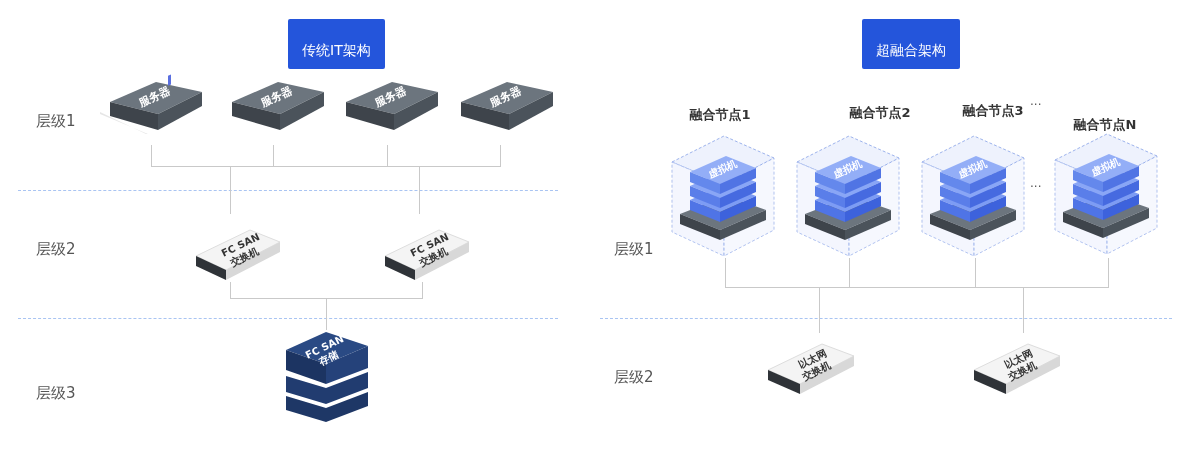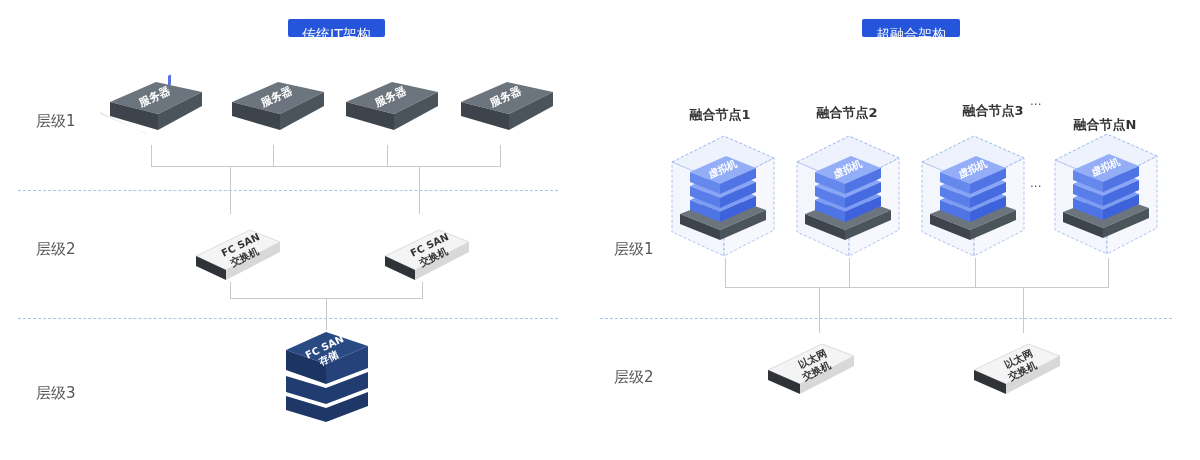--- a/index.html
+++ b/index.html
@@ -1,18 +1,18 @@
 <!DOCTYPE html>
 <html><head>
 <meta charset="utf-8">
 <style>
   html,body{margin:0;padding:0;background:#fff;}
   body{width:1200px;height:460px;position:relative;overflow:hidden;font-family:"DejaVu Sans","Liberation Sans",sans-serif;}
   .abs{position:absolute;}
-  .title-btn{position:absolute;background:#2455db;color:#fff;font-size:14px;height:18px;line-height:30px;padding:0 14px;border-radius:2px;}
+  .title-btn{position:absolute;background:#2455db;color:#fff;font-size:14px;height:18px;line-height:30px;padding:16px 14px;border-radius:2px;}
   .level{position:absolute;font-size:15px;color:#555;}
   .dash{position:absolute;height:0;border-top:1px dashed #a9c4f2;}
   .ln{position:absolute;background:#c9c9c9;}
   .node-title{position:absolute;font-size:13px;font-weight:bold;color:#333;text-align:center;width:100px;}
   .dots{position:absolute;font-size:12px;color:#555;}
   svg text{font-family:"DejaVu Sans",sans-serif;}
 </style>
 </head>
 <body>
 
@@ -105,21 +105,21 @@
 </svg>
 
 <div class="title-btn" style="left:862px;top:19px;">超融合架构</div>
 
 <div class="level" style="left:614px;top:240px;">层级1</div>
 <div class="level" style="left:614px;top:368px;">层级2</div>
 
 <div class="dash" style="left:600px;top:318px;width:572px;"></div>
 
 <div class="node-title" style="left:670px;top:106px;">融合节点1</div>
-<div class="node-title" style="left:797px;top:104px;">融合节点2</div>
+<div class="node-title" style="left:830px;top:104px;">融合节点2</div>
 <div class="node-title" style="left:943px;top:102px;">融合节点3</div>
 <div class="node-title" style="left:1055px;top:116px;">融合节点N</div>
 <div class="dots" style="left:1030px;top:98px;">···</div>
 <div class="dots" style="left:1030px;top:180px;">···</div>
 
 <div class="ln" style="left:725px;top:258px;width:1px;height:30px;"></div>
 <div class="ln" style="left:849px;top:258px;width:1px;height:30px;"></div>
 <div class="ln" style="left:975px;top:258px;width:1px;height:30px;"></div>
 <div class="ln" style="left:1108px;top:258px;width:1px;height:30px;"></div>
 <div class="ln" style="left:725px;top:287px;width:384px;height:1px;"></div>

